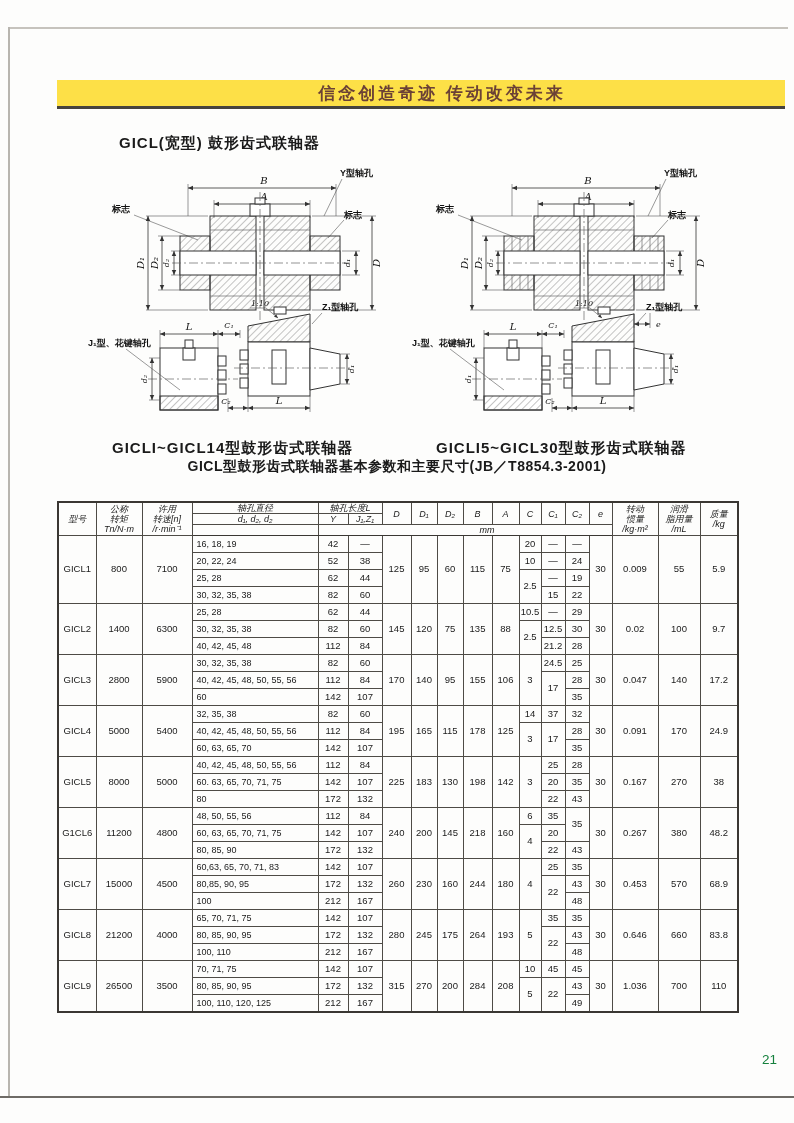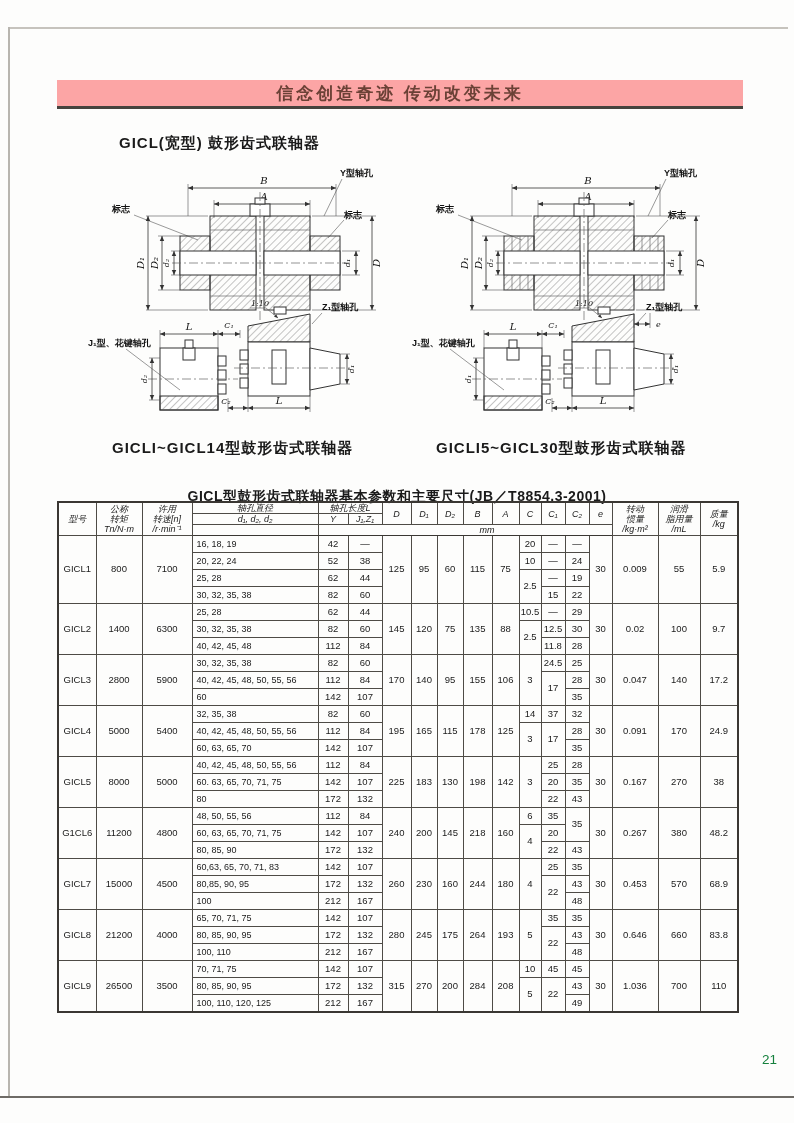--- a/index.html
+++ b/index.html
@@ -1,32 +1,32 @@
 <!DOCTYPE html>
 <html><head>
 <meta charset="utf-8">
 <style>
   html,body{margin:0;padding:0;}
   body{width:794px;height:1123px;position:relative;background:#fdfdfc;
        font-family:"Liberation Sans",sans-serif;color:#1a1a1a;overflow:hidden;}
   .page-edge-top{position:absolute;left:8px;top:27px;width:780px;height:2px;background:#c6c3bd;}
   .page-edge-left{position:absolute;left:8px;top:27px;width:2px;height:1069px;background:#b8b5af;}
   .footer-line{position:absolute;left:0;top:1096px;width:794px;height:2px;background:#6e6b66;}
-  .banner{position:absolute;left:57px;top:80px;width:686px;height:26px;background:#fca5a5;
+  .banner{position:absolute;left:57px;top:80px;width:686px;height:26px;background:#fde047;
           border-bottom:3px solid #46433e;display:flex;align-items:center;justify-content:center;
-          font-size:17px;font-weight:bold;letter-spacing:3px;color:#6b4136;}
+          font-size:17px;font-weight:bold;letter-spacing:3px;color:#6b4136;padding-left:42px;}
   .section-title{position:absolute;left:119px;top:134px;font-size:15px;font-weight:bold;letter-spacing:1px;}
   .fig{position:absolute;top:158px;width:320px;height:280px;}
   .fig-left{left:88px;}
   .fig-right{left:412px;}
   .fig svg{width:320px;height:280px;display:block;}
   .fig-caption{position:absolute;top:439px;font-size:15px;font-weight:bold;letter-spacing:1px;}
   .cap-left{left:112px;}
   .cap-right{left:436px;}
-  .table-title{position:absolute;left:0;top:488px;width:794px;text-align:center;
+  .table-title{position:absolute;left:0;top:458px;width:794px;text-align:center;
                font-size:14px;font-weight:bold;letter-spacing:0.5px;}
   table.params{position:absolute;left:57px;top:501px;border-collapse:collapse;table-layout:fixed;
                border:2px solid #3a3733;}
   table.params th,table.params td{border:1px solid #4e4b46;text-align:center;vertical-align:middle;
                padding:0;font-weight:normal;line-height:1.12;}
   table.params thead th{font-size:9px;font-style:italic;}
   table.params thead tr:last-child th{border-bottom:1.5px solid #3a3733;padding-left:44px;}
   table.params tbody td{height:16px;font-size:9.5px;}
   table.params td.bores{text-align:left;padding-left:4px;font-size:9px;}
   table.params tr.group-start td{border-top:1.5px solid #3a3733;}
@@ -395,21 +395,21 @@
         <td>82</td>
         <td>60</td>
         <td rowspan="2">2.5</td>
         <td>12.5</td>
         <td>30</td>
       </tr>
       <tr>
         <td class="bores">40, 42, 45, 48</td>
         <td>112</td>
         <td>84</td>
-        <td>11.8</td>
+        <td>21.2</td>
         <td>28</td>
       </tr>
       <tr class="group-start">
         <td rowspan="3">GICL3</td>
         <td rowspan="3">2800</td>
         <td rowspan="3">5900</td>
         <td class="bores">30, 32, 35, 38</td>
         <td>82</td>
         <td>60</td>
         <td rowspan="3">170</td>

